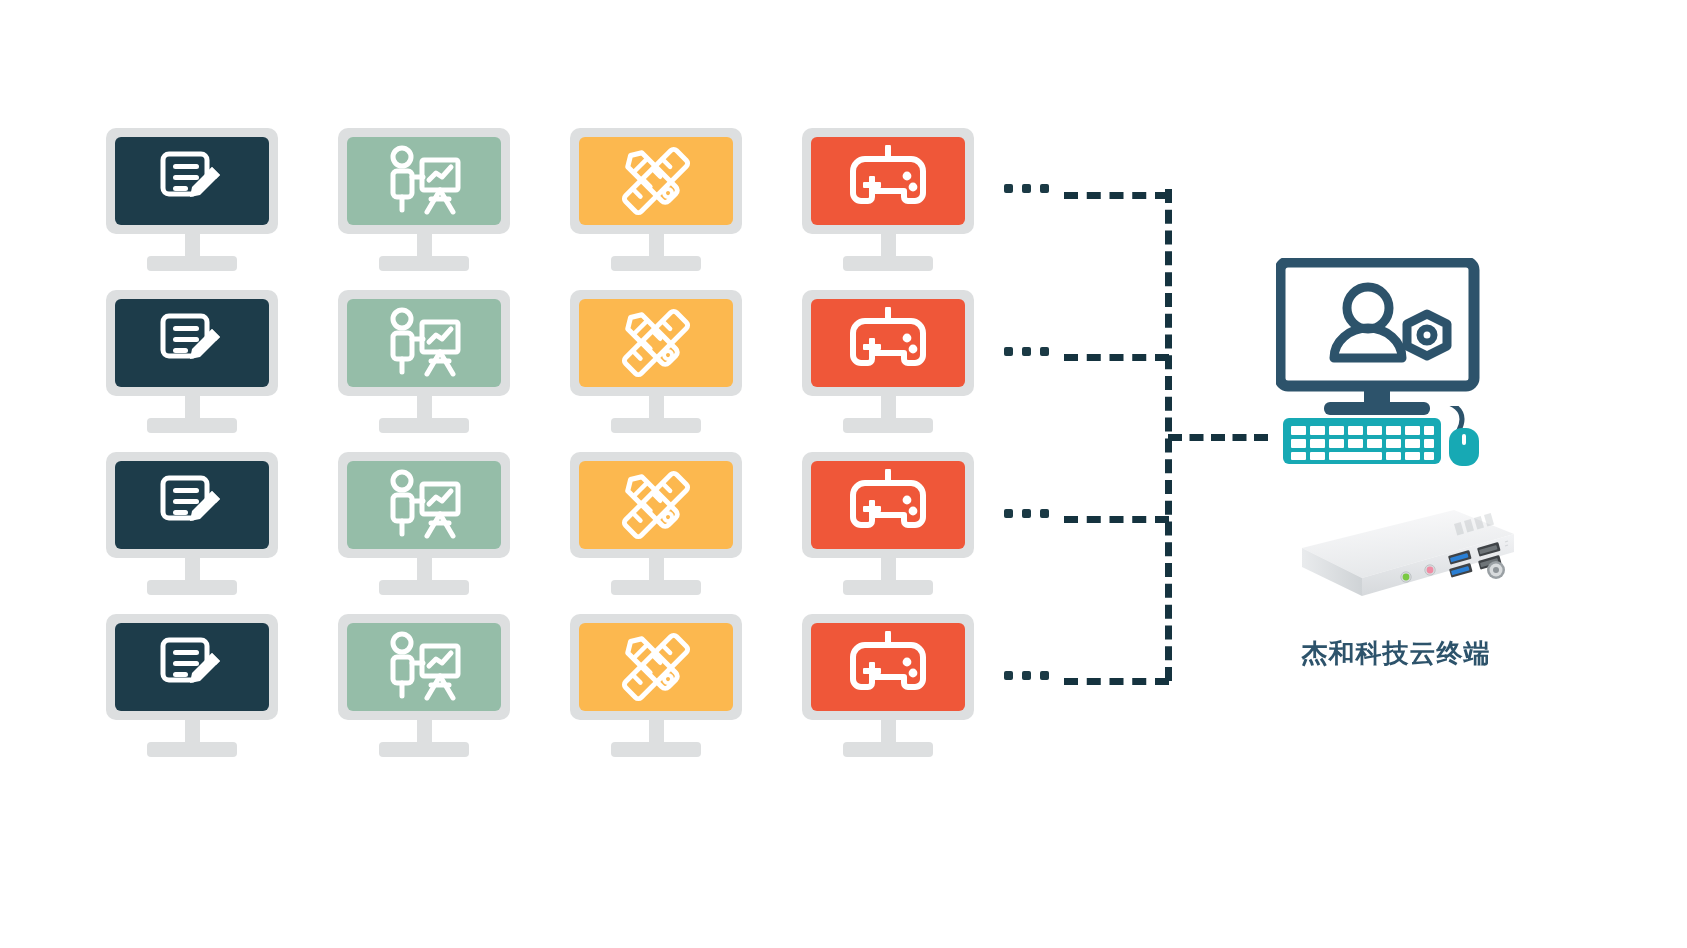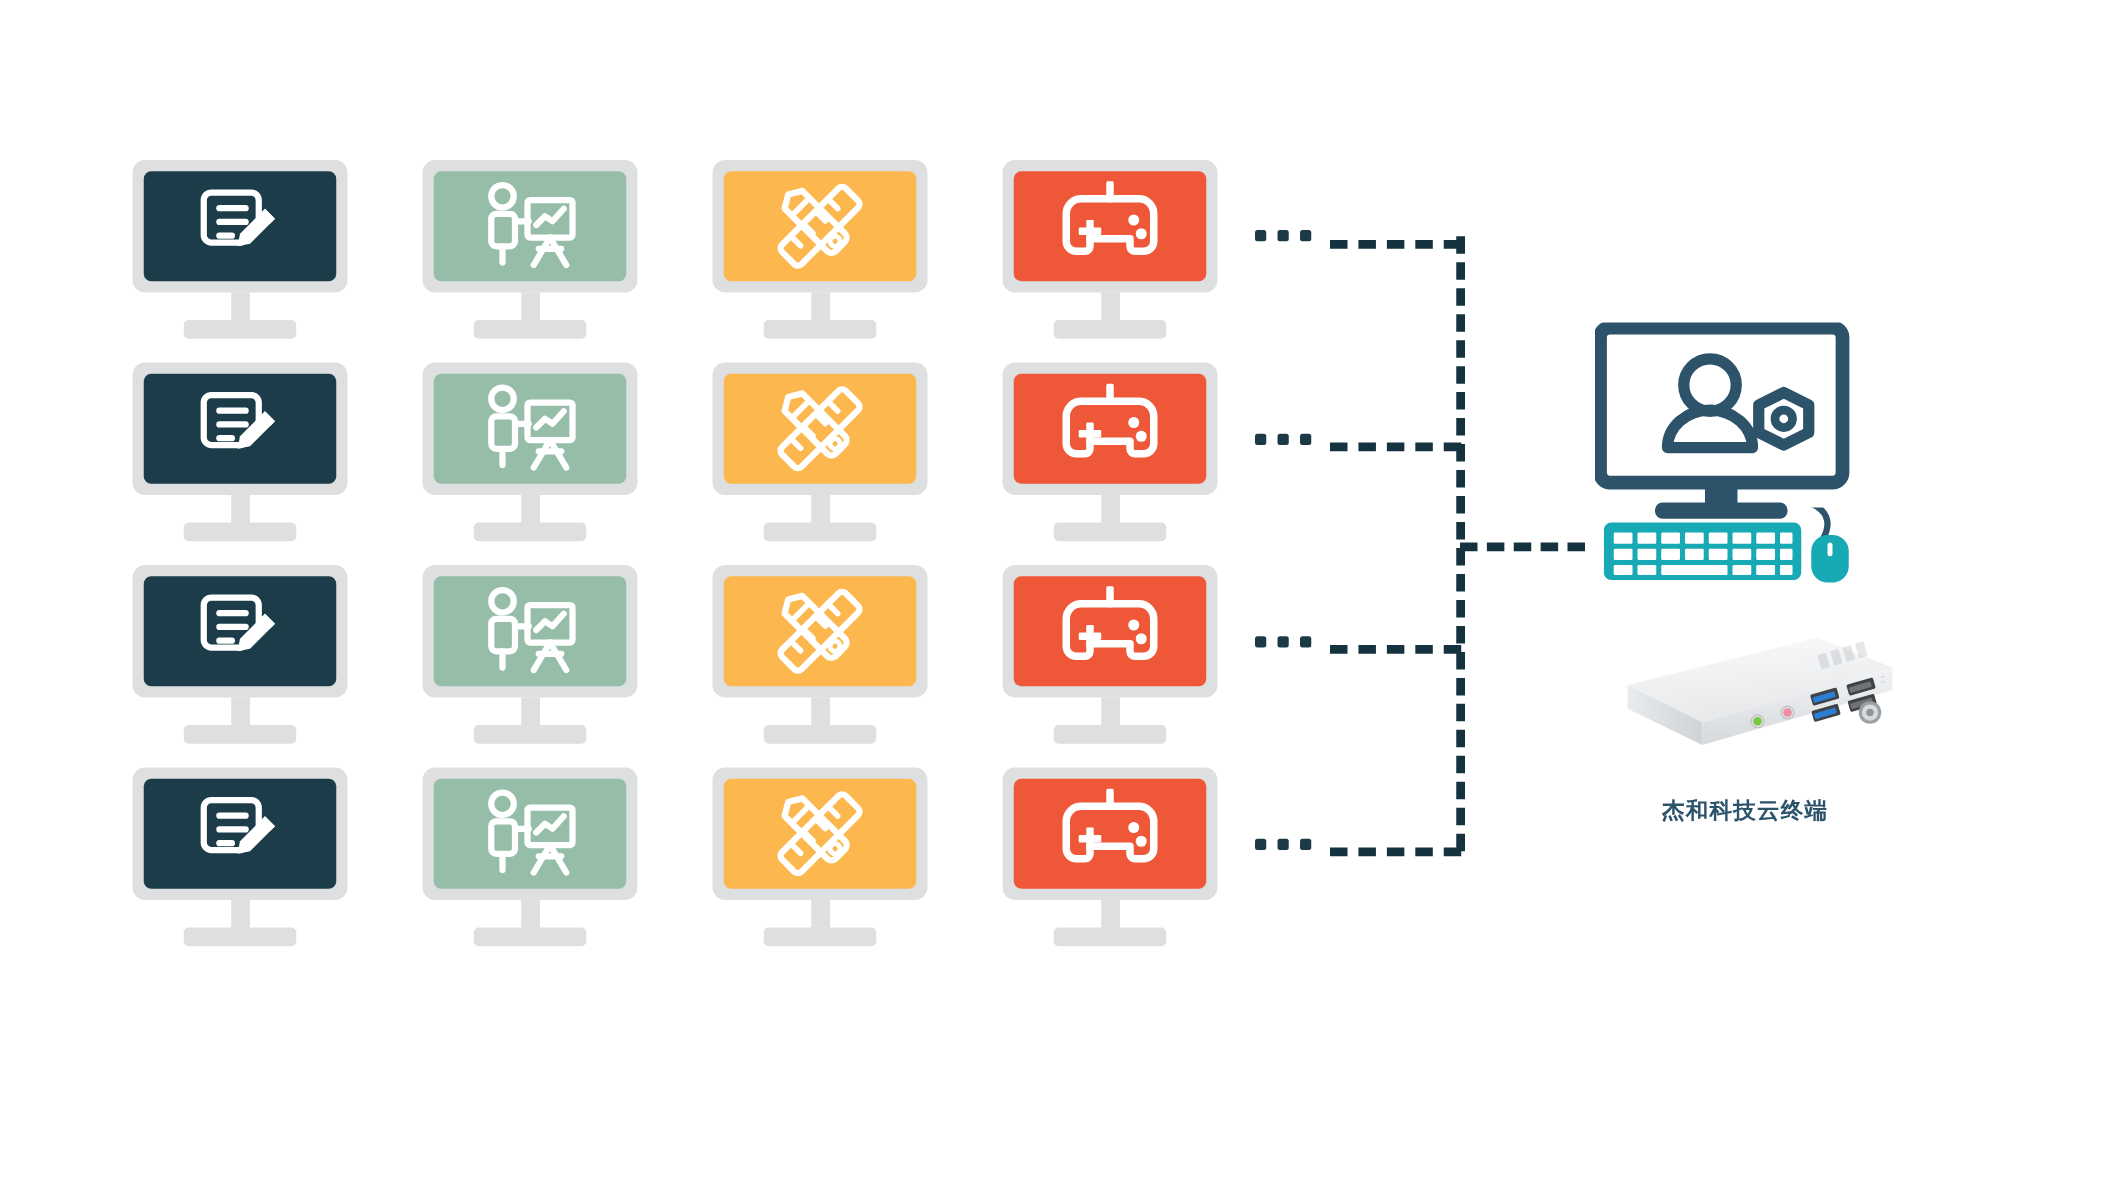--- a/index.html
+++ b/index.html
@@ -53,21 +53,21 @@
     position:absolute;width:0;
     border-left:7px dashed #15333f;
   }
 
   
   .terminal{position:absolute;left:1276px;top:258px;width:210px;height:200px;}
   .kbd-wrap{position:absolute;left:1283px;top:406px;}
   .label{
     position:absolute;left:1246px;top:636px;width:300px;
     text-align:center;
-    font-size:18px;font-weight:bold;color:#2d536b;
+    font-size:26px;font-weight:bold;color:#2d536b;
     letter-spacing:1px;
     font-family:"DejaVu Sans","Liberation Sans",sans-serif;
   }
 
   
   .minipc{position:absolute;left:1258px;top:492px;width:260px;height:130px;}
 </style>
 </head>
 <body>
 

